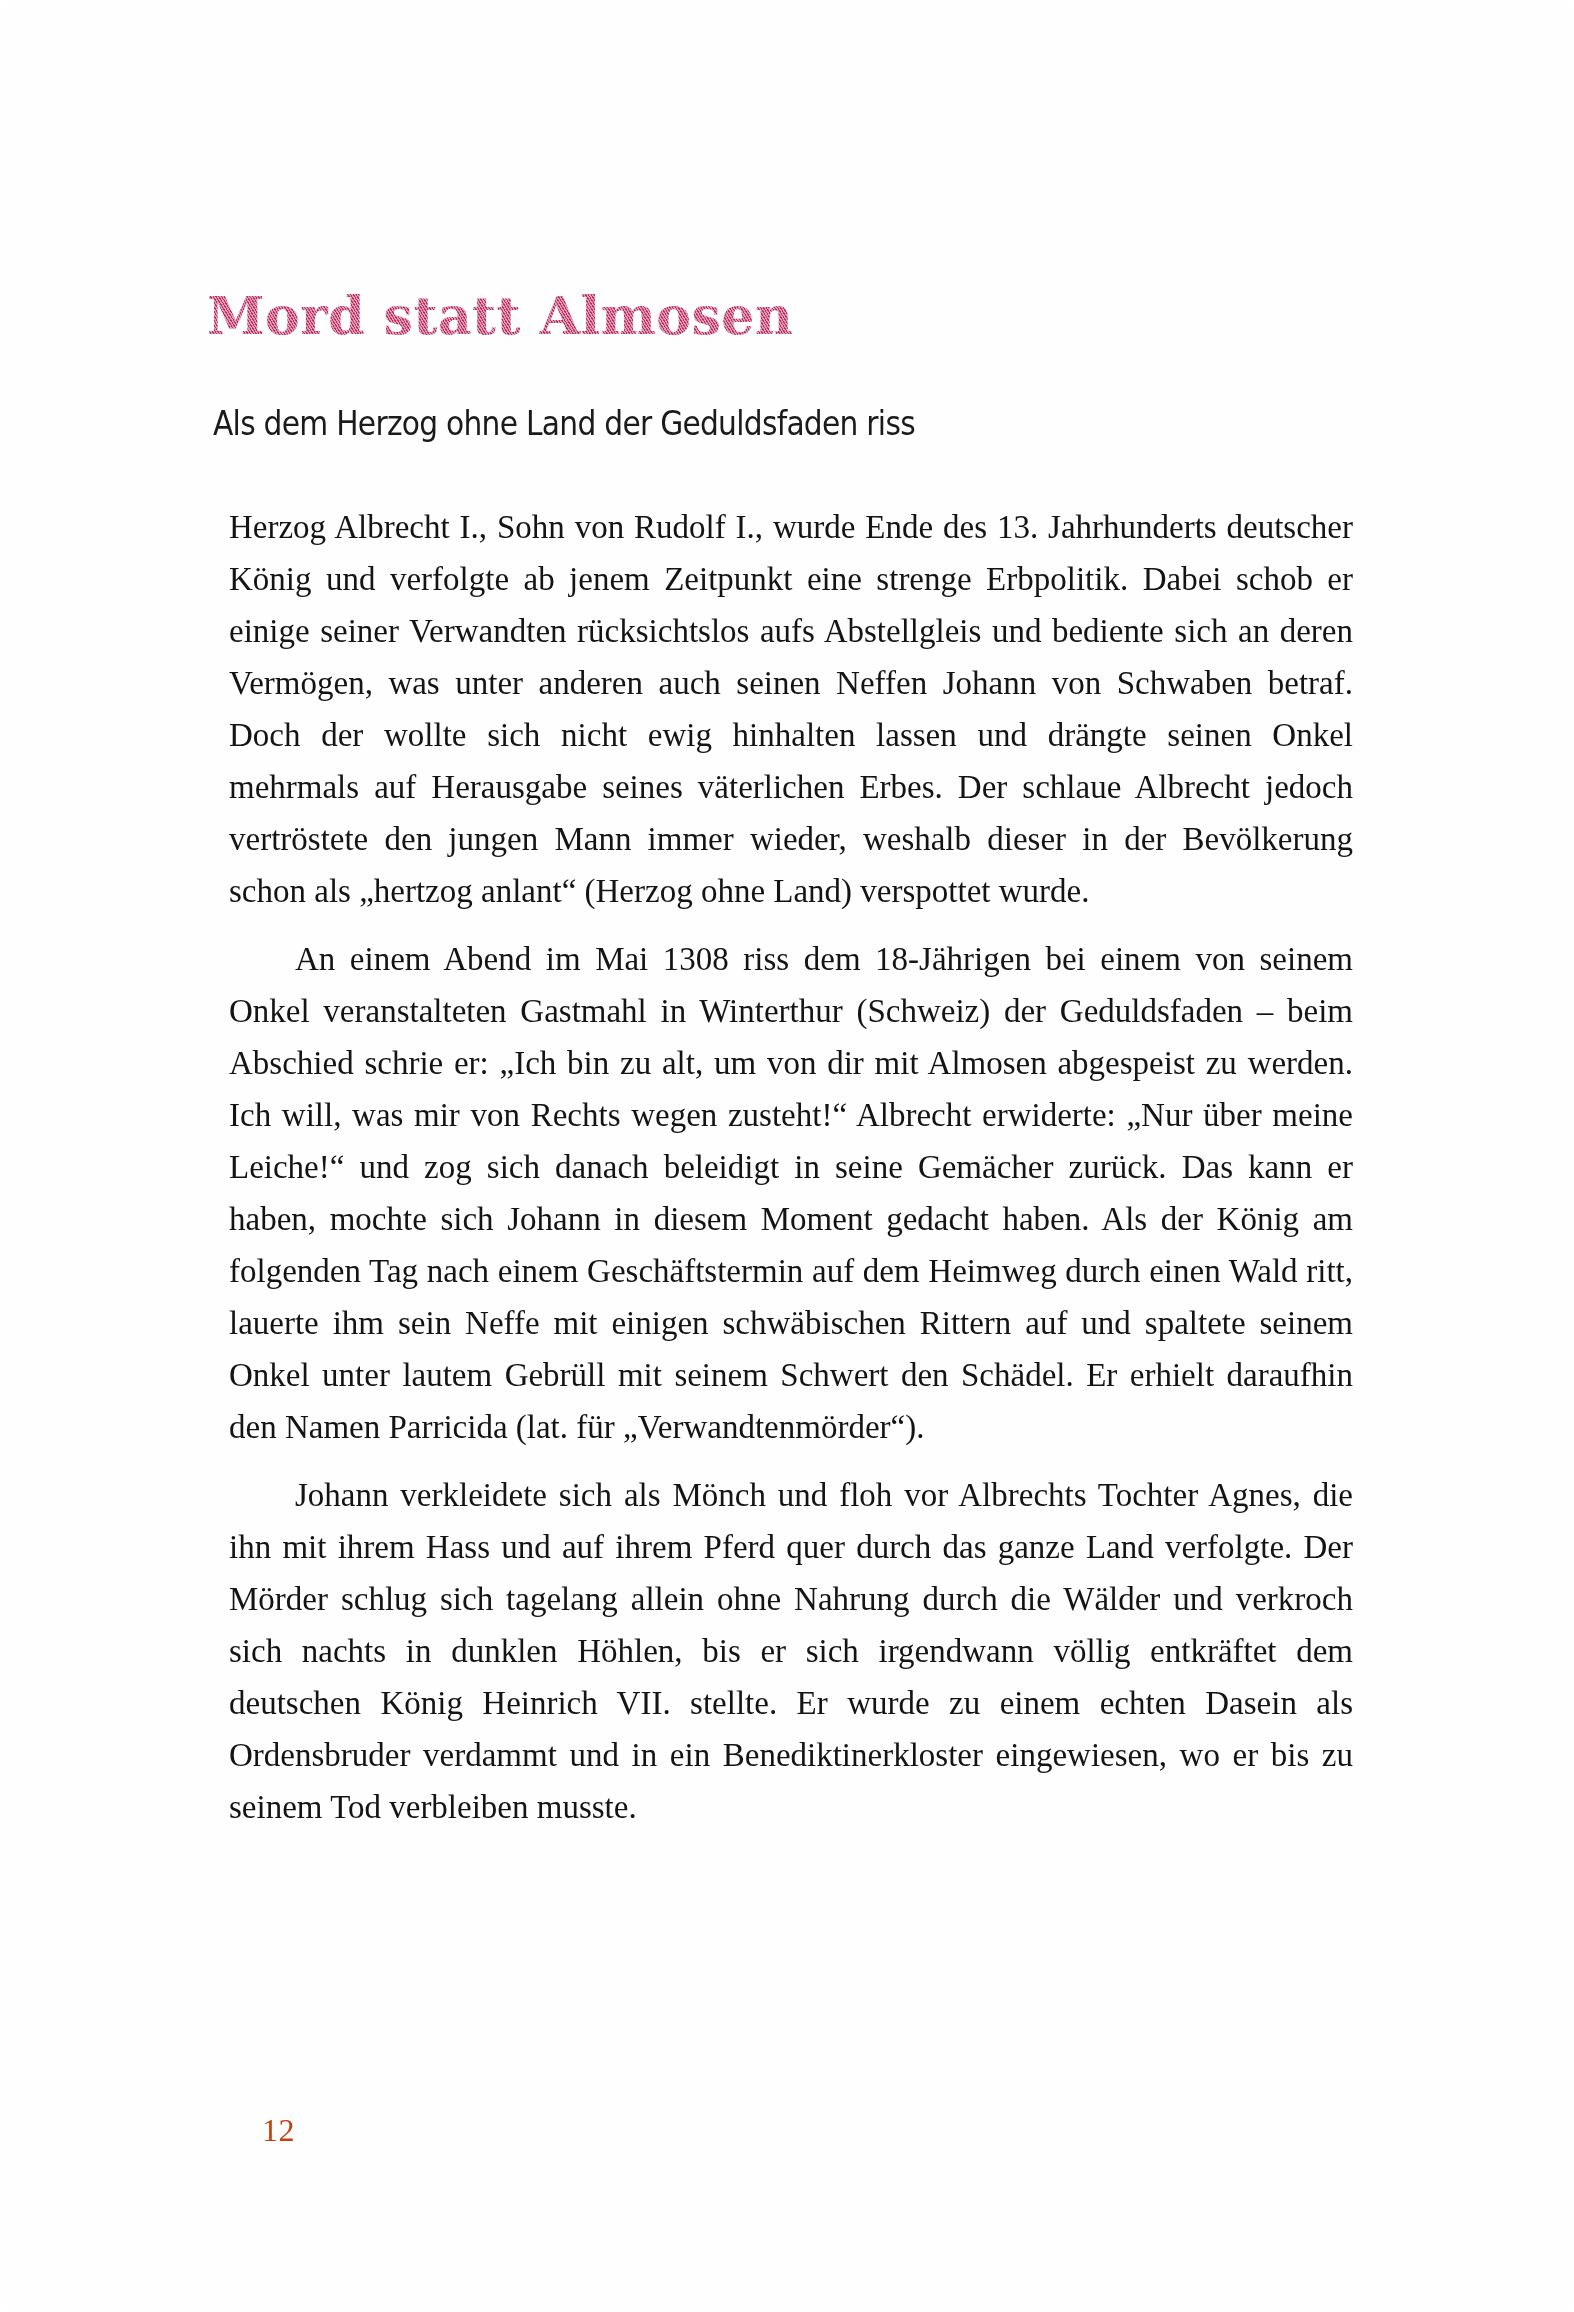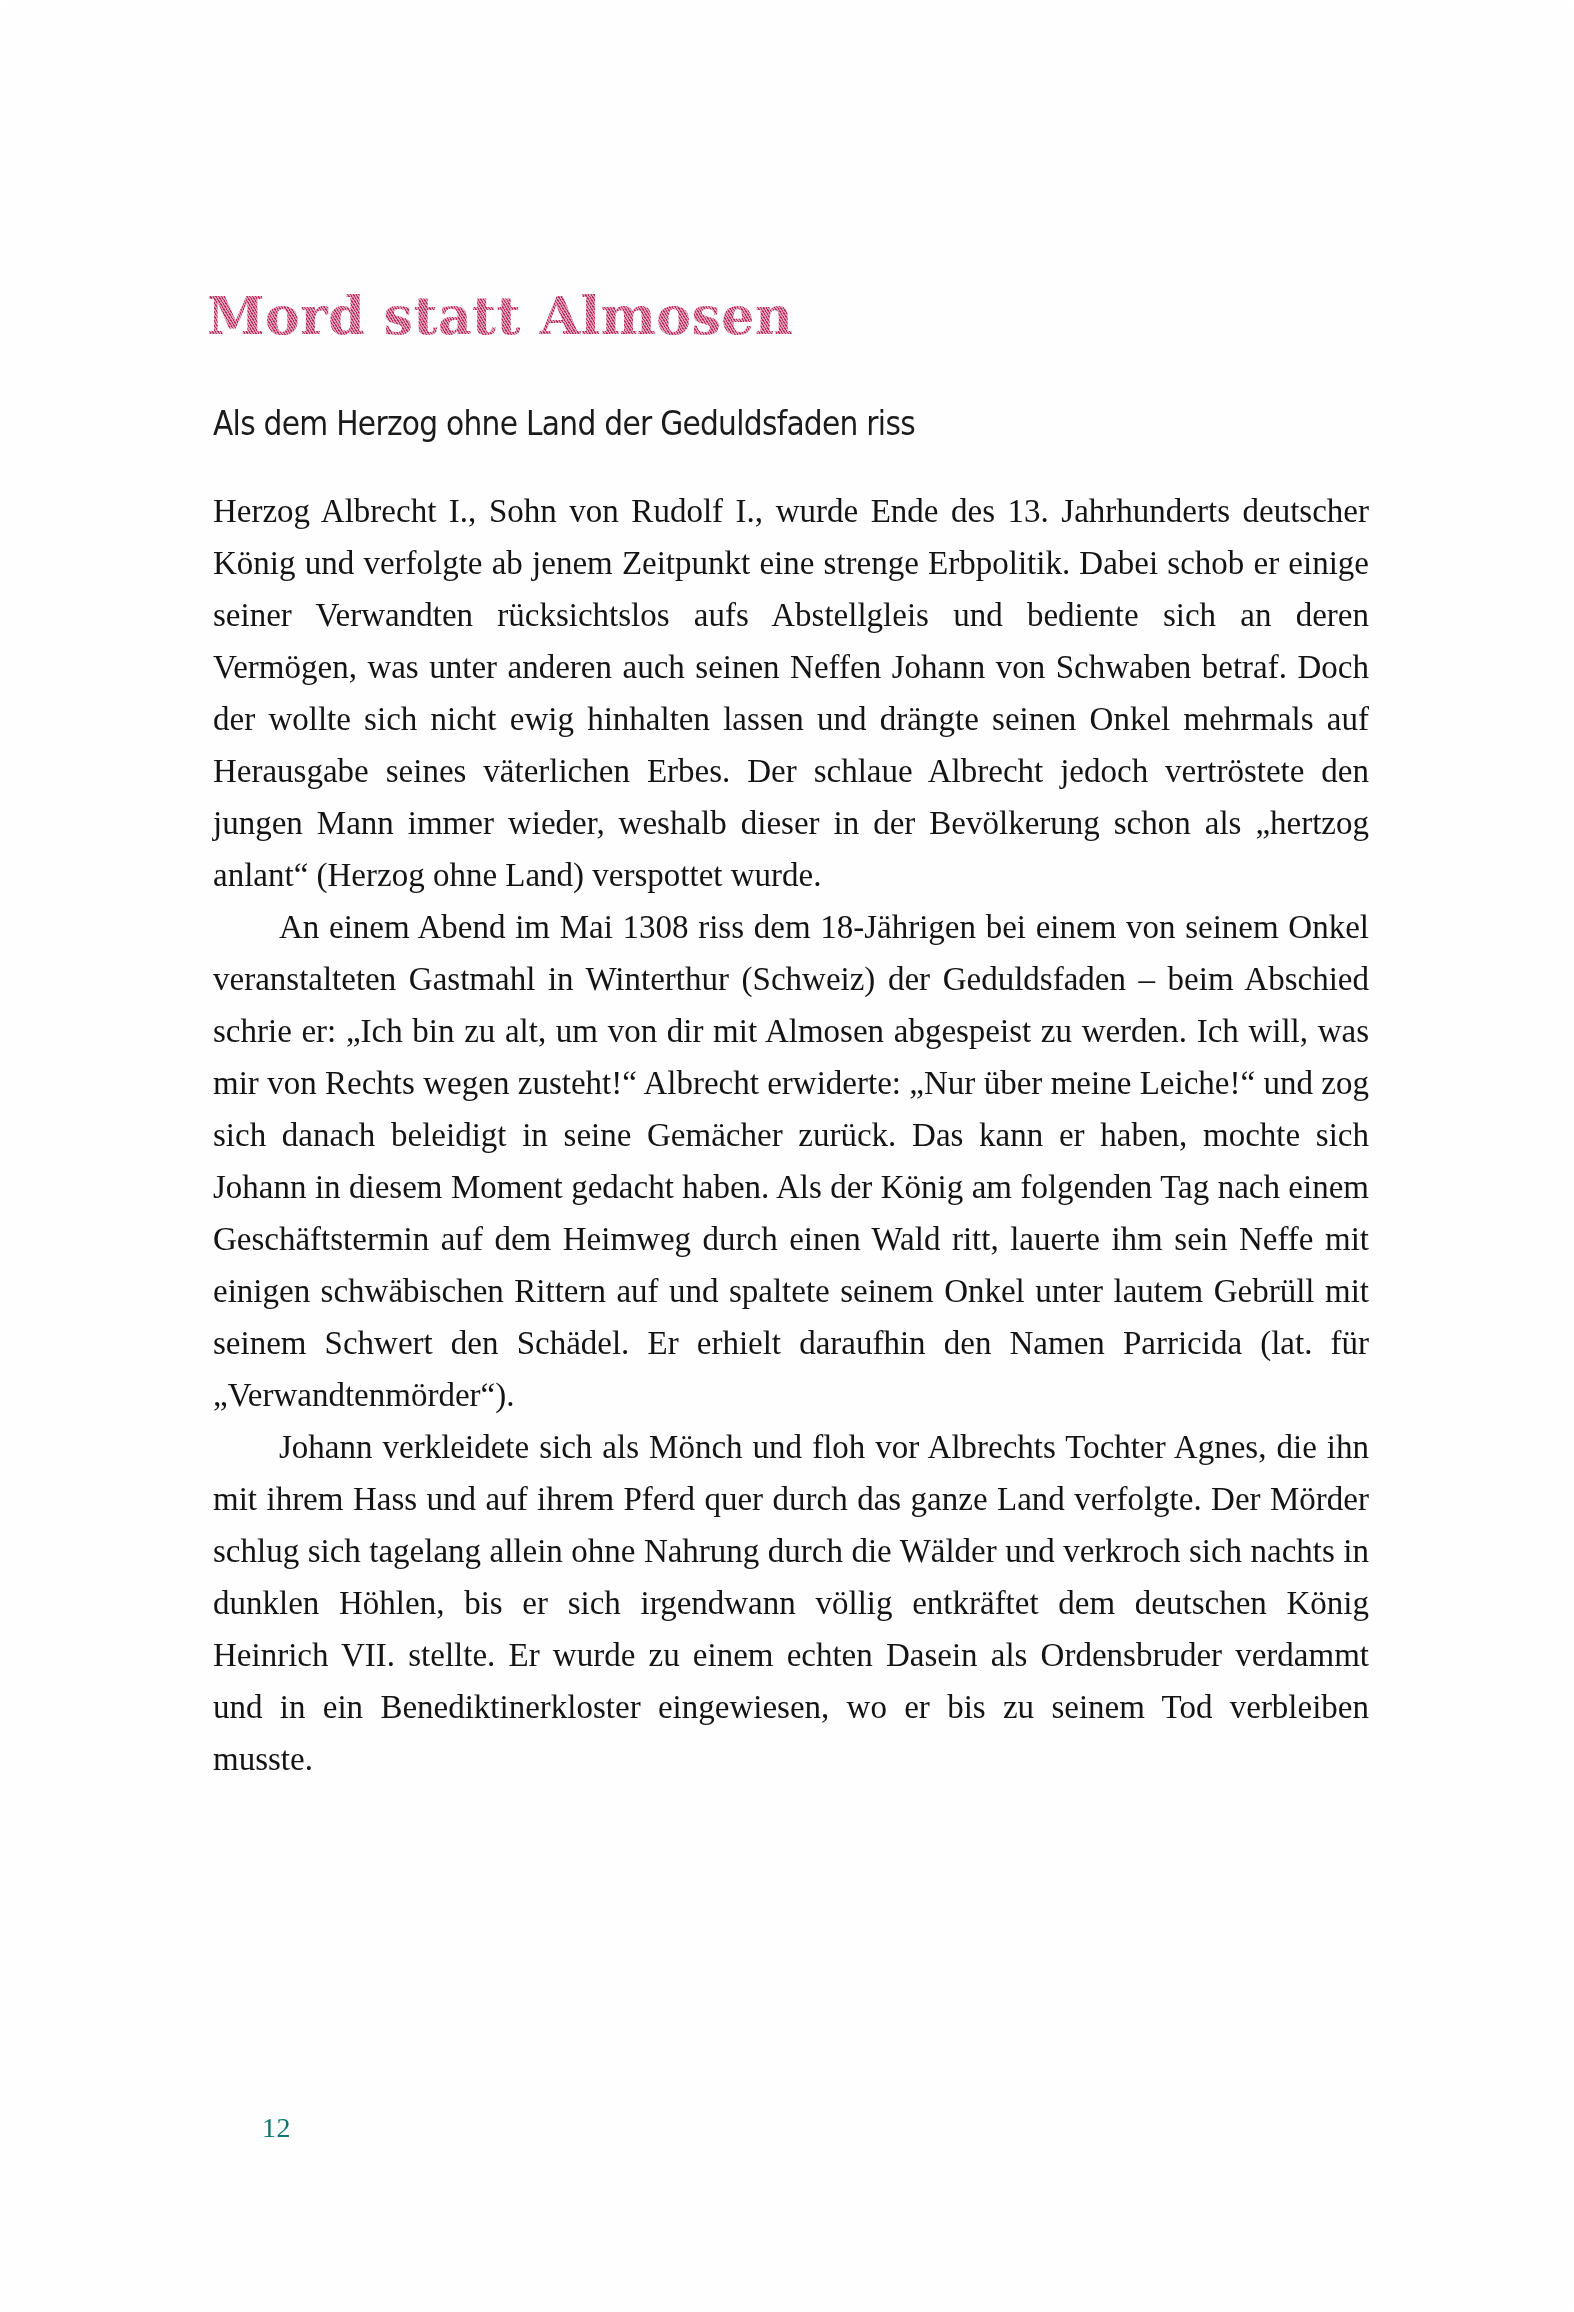--- a/index.html
+++ b/index.html
@@ -85,36 +85,36 @@
     font-family: "Liberation Serif", serif;
     font-size: 33px;
     line-height: 52px;
     color: #141414;
     text-align: justify;
     text-justify: inter-word;
     hyphens: manual;
   }
 
   .body-text p {
-    margin: 0;
+    margin: 16px;
     text-indent: 0;
   }
 
   .body-text p + p {
     text-indent: 2.0em;
   }
 
   
   .folio {
     position: absolute;
     left: 262px;
     top: 2112px;
     font-family: "Liberation Serif", serif;
-    font-size: 28px;
-    color: #0f766e;
+    font-size: 32px;
+    color: #c2410c;
     letter-spacing: 0.5px;
   }
 </style>
 </head>
 <body>
 
 <div class="page">
 
   <h1 class="chapter-title" data-echo="Mord statt Almosen">Mord statt Almosen</h1>
 

